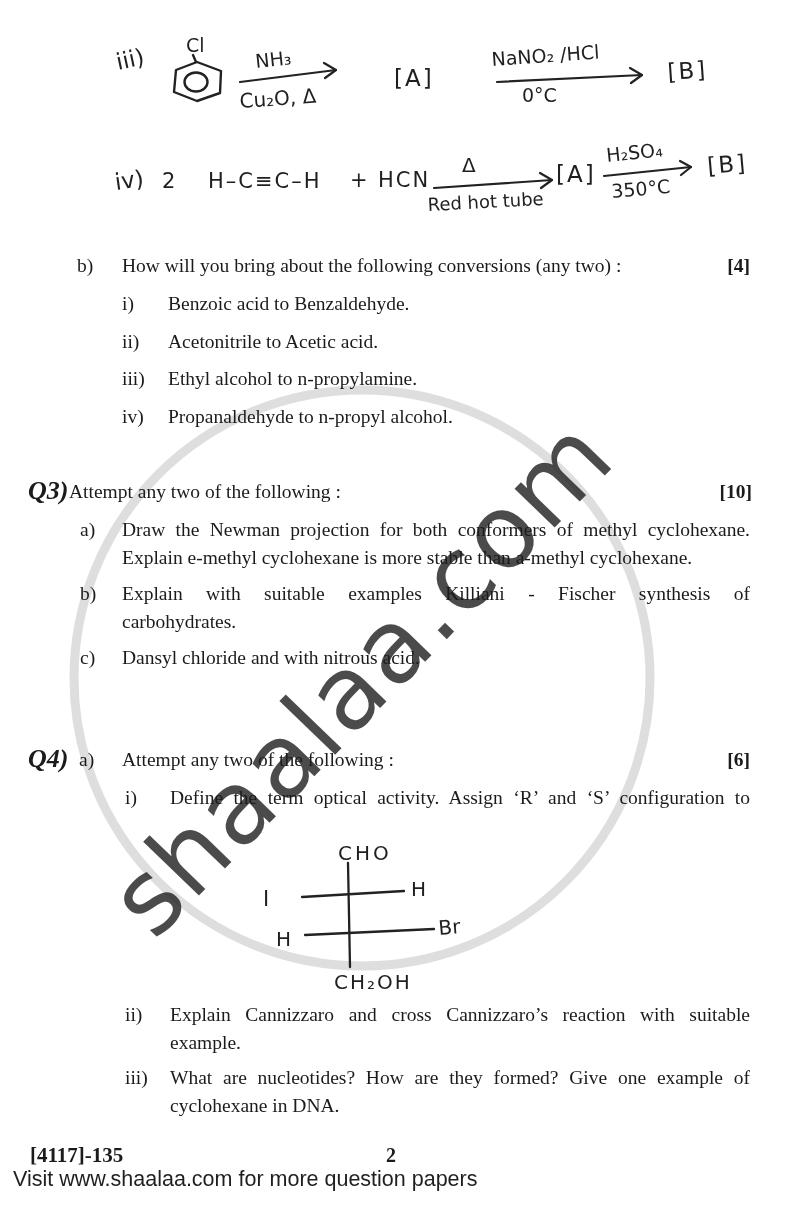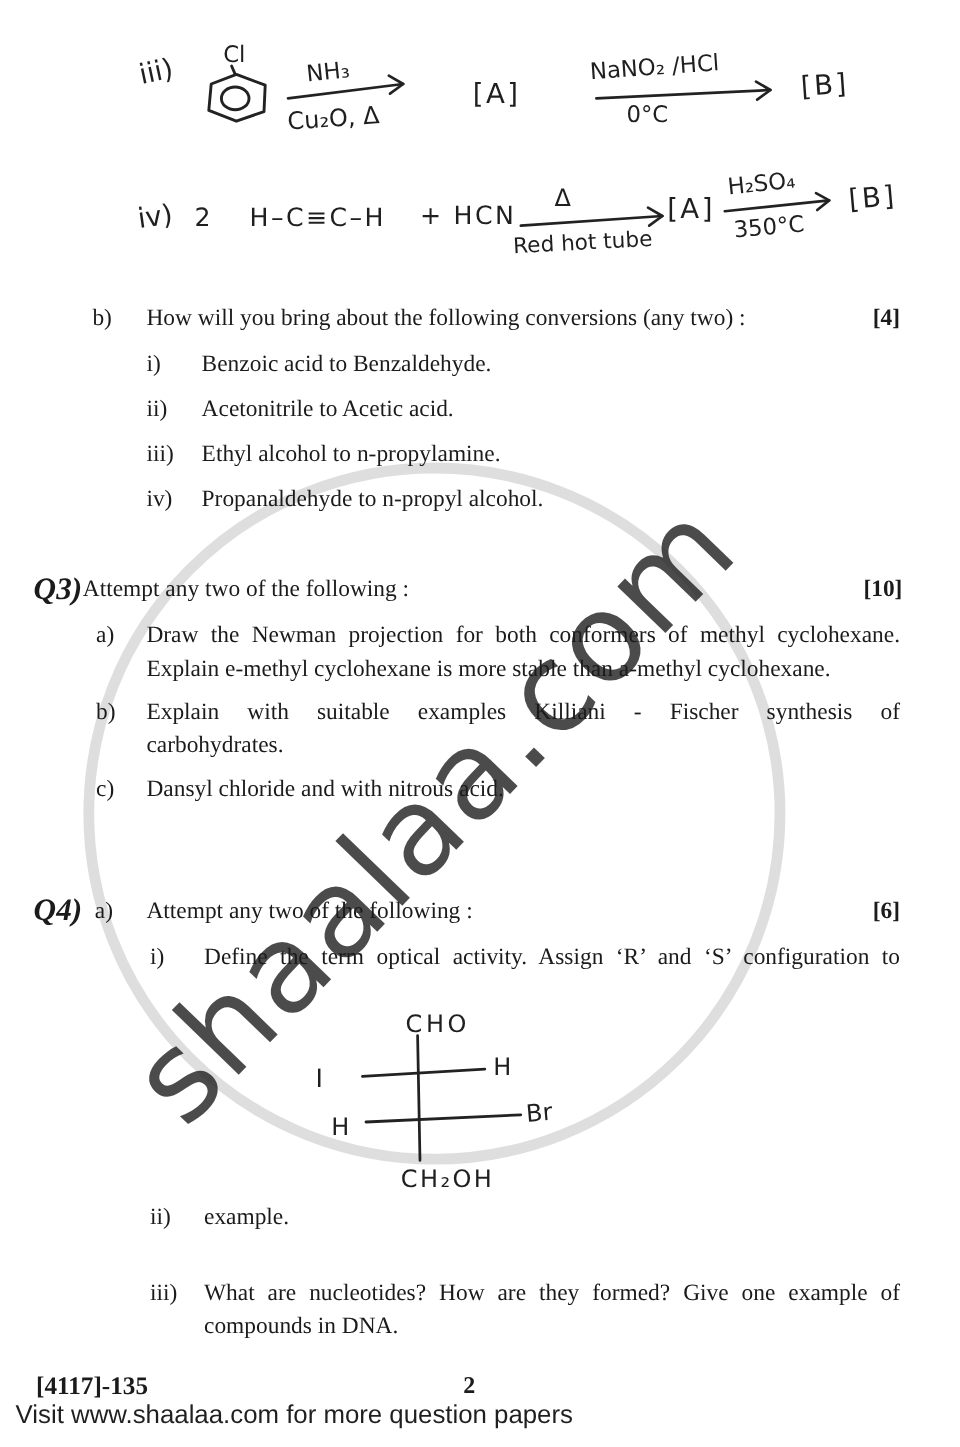--- a/index.html
+++ b/index.html
@@ -142,27 +142,28 @@
       <text x="108" y="22" font-size="20" letter-spacing="3">CHO</text>
       <text x="33" y="68" font-size="21">I</text>
       <text x="181" y="58" font-size="20">H</text>
       <text x="46" y="108" font-size="20">H</text>
       <text x="209" y="97" font-size="20" transform="rotate(-5 209 97)">Br</text>
       <text x="104" y="151" font-size="20" letter-spacing="2">CH₂OH</text>
     </svg>
 
     <div class="abs line" style="left:125px;top:1001px;">ii)</div>
     <div class="abs" style="left:170px;top:1001px;width:580px;">
+      <div class="line jline">Explain Cannizzaro and cross Cannizzaro’s reaction with suitable</div>
       <div class="line">example.</div>
     </div>
 
     <div class="abs line" style="left:125px;top:1064px;">iii)</div>
     <div class="abs" style="left:170px;top:1064px;width:580px;">
       <div class="line jline">What are nucleotides? How are they formed? Give one example of</div>
-      <div class="line">compounds in DNA.</div>
+      <div class="line">cyclohexane in DNA.</div>
     </div>
   </div>
 
   <div class="content">
     <div class="abs footer-code" style="left:30px;top:1143px;">[4117]-135</div>
     <div class="abs footer-page" style="left:386px;top:1144px;">2</div>
     <div class="abs footer-visit" style="left:13px;top:1167px;">Visit www.shaalaa.com for more question papers</div>
   </div>
 
 </div>

